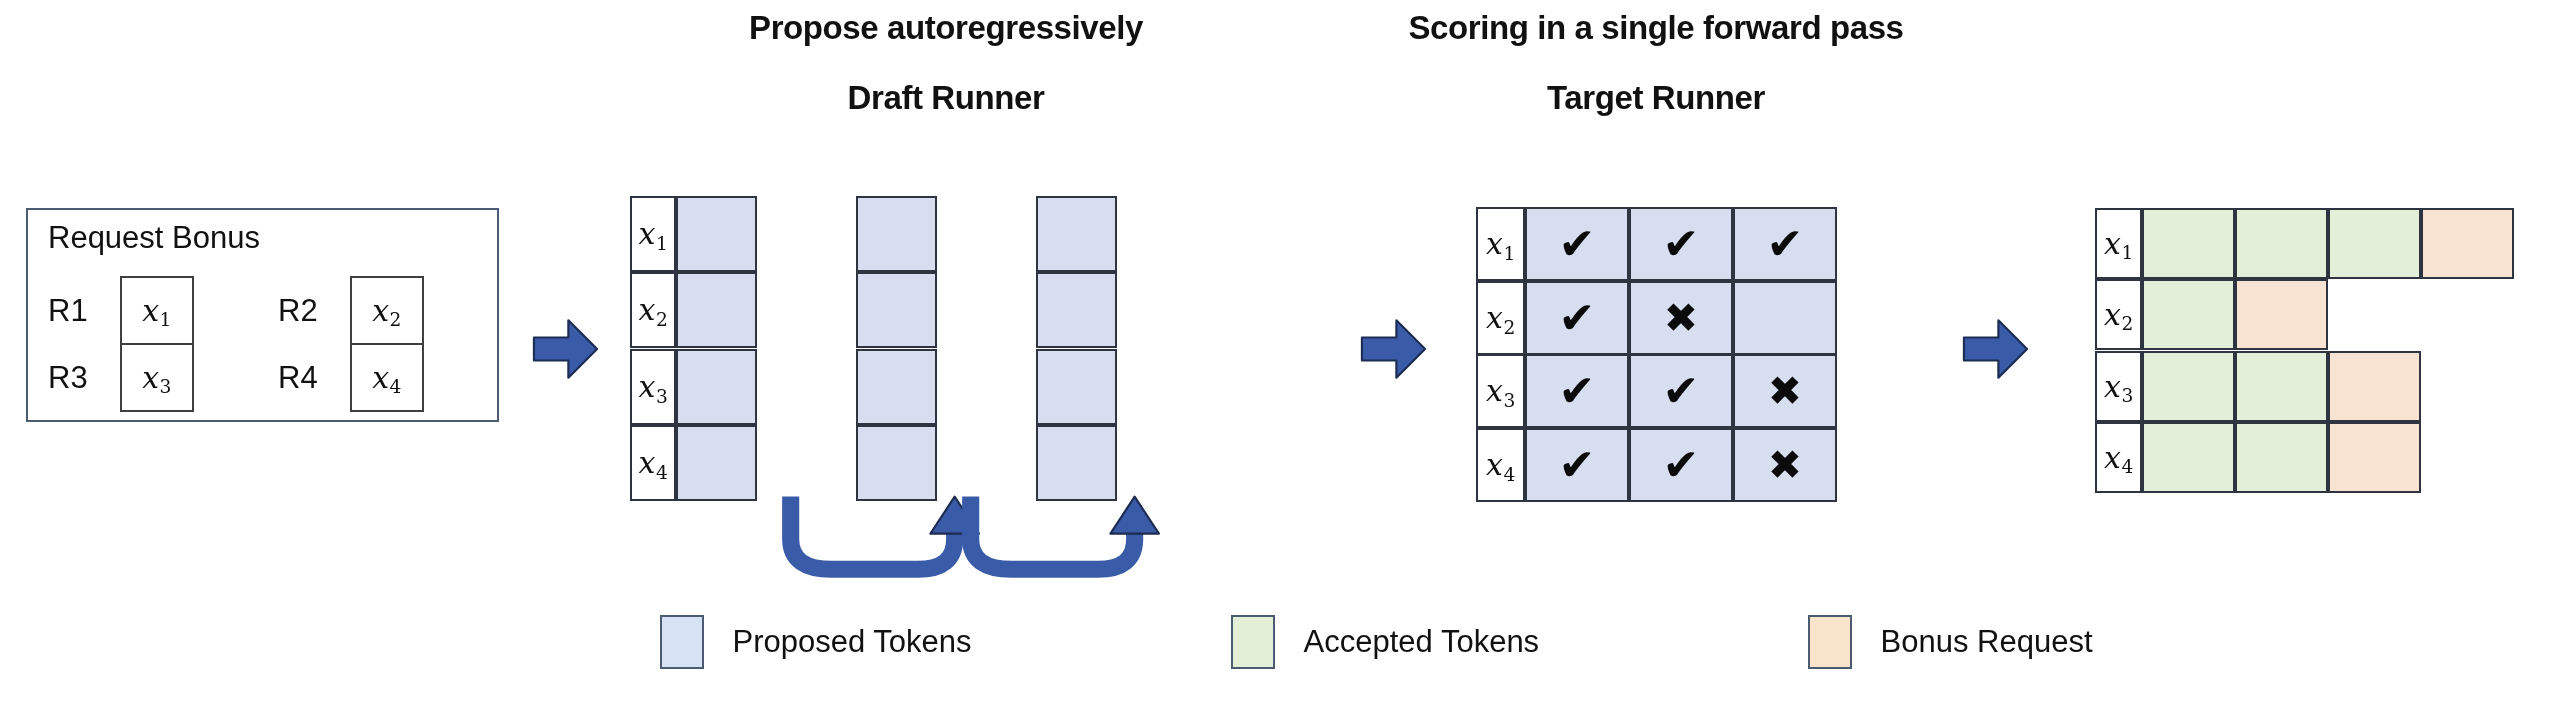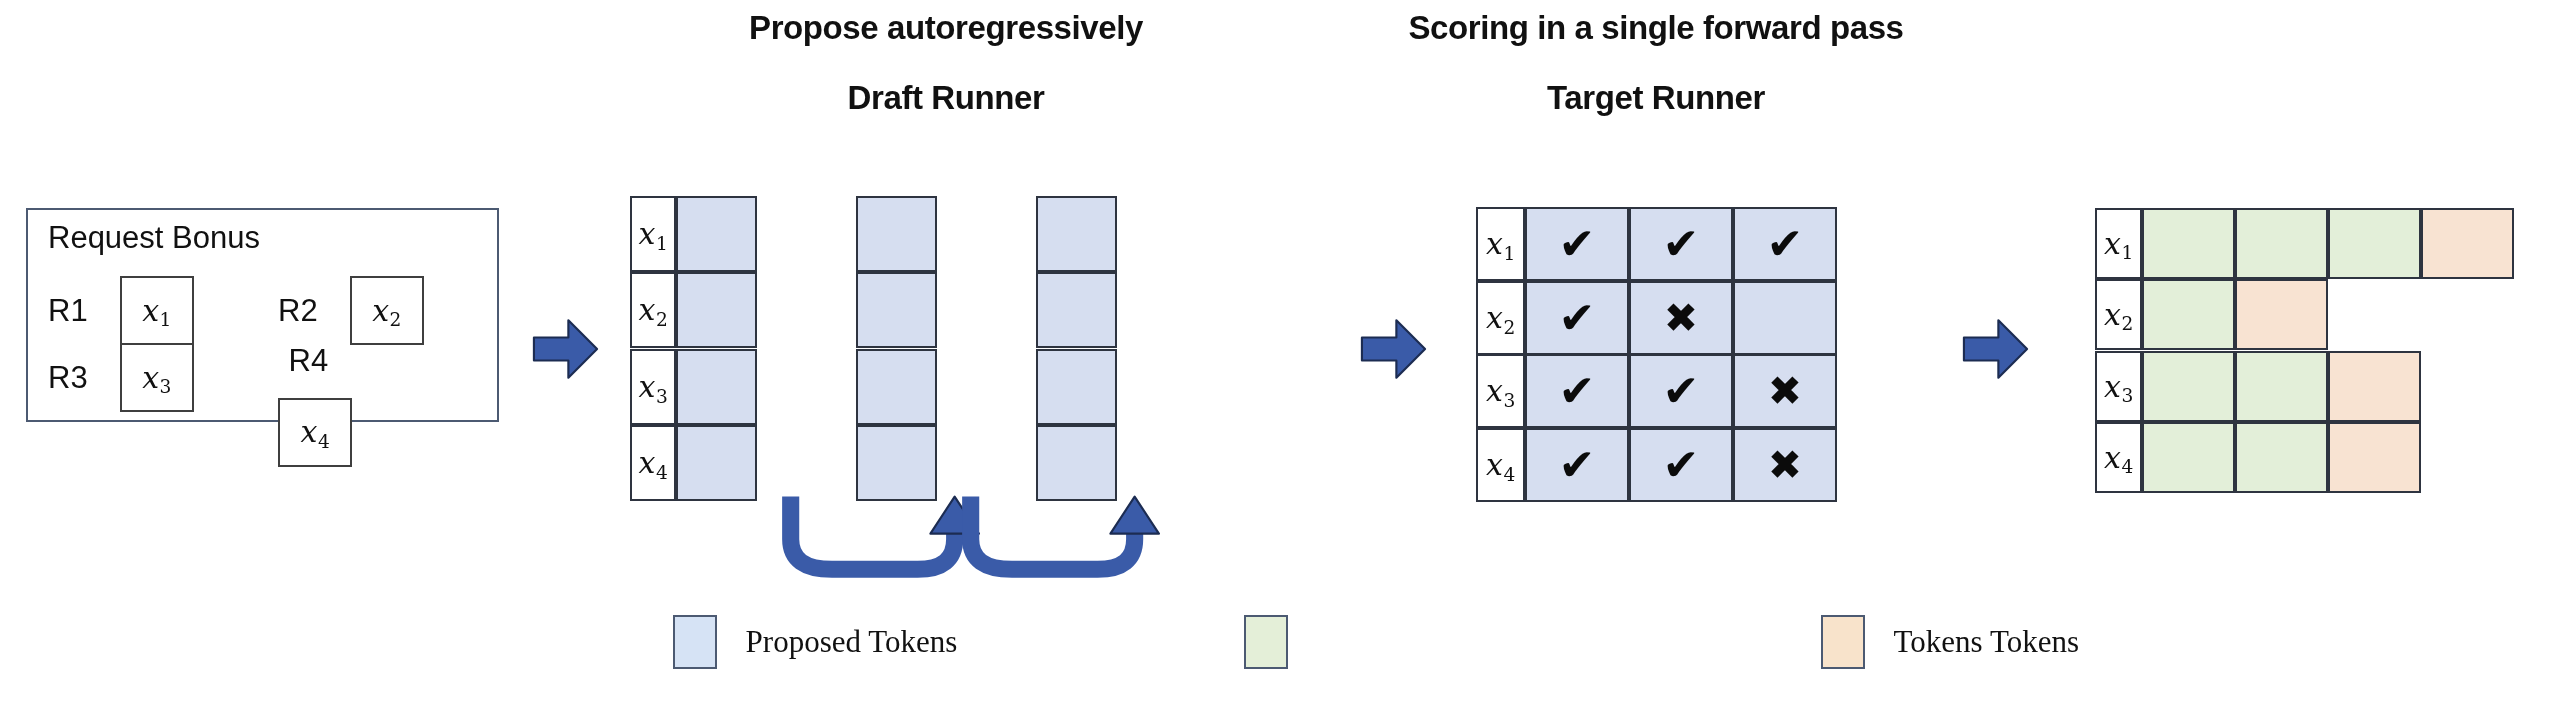--- a/index.html
+++ b/index.html
@@ -120,25 +120,24 @@
     color: #0b0b0b;
   }
   .mark.cross { font-size: 41px; }
 
   
   .loop-arrow { position: absolute; }
 
   
   #legend {
     position: absolute;
-    left: 16px;
+    left: 3px;
     top: 615px;
     width: 2120px;
     height: 69px;
-    font-family: Liberation Serif, serif;
   }
   .legend-item {
     position: absolute;
     display: flex;
     align-items: center;
     gap: 28.6px;
     top: 0;
   }
   .legend-swatch {
     width: 44px;
@@ -186,21 +185,21 @@
       </span>
     </div>
 
     <div class="req-row" style="left:20px; top:133px;justify-content:space-between;">
       <span class="req-label">R3</span>
       <span class="req-box">
         <span class="xlabel"><i>x</i><sub>3</sub></span>
       </span>
     </div>
 
-    <div class="req-row" style="left:250px; top:133px;flex-direction:column;">
+    <div class="req-row" style="left:250px; top:133px;">
       <span class="req-label">R4</span>
       <span class="req-box">
         <span class="xlabel"><i>x</i><sub>4</sub></span>
       </span>
     </div>
   </div>
 
   <svg class="block-arrow" style="left:531px; top:316px;" viewBox="0 0 96 92">
     <polygon points="4,30 52,30 52,6 92,46 52,86 52,62 4,62" fill="#3a5ba8" stroke="#1c2c52" stroke-width="3" stroke-linejoin="round"></polygon>
   </svg>
@@ -343,22 +342,23 @@
 
   <div id="legend">
 
     <div class="legend-item" style="left:657px;">
       <span class="legend-swatch blue"></span>
       <span class="legend-label">Proposed Tokens</span>
     </div>
 
     <div class="legend-item" style="left:1228px;">
       <span class="legend-swatch green"></span>
+      <span class="legend-label">Accepted Tokens</span>
     </div>
 
     <div class="legend-item" style="left:1805px;">
       <span class="legend-swatch peach"></span>
-      <span class="legend-label">Tokens Tokens</span>
+      <span class="legend-label">Bonus Request</span>
     </div>
   </div>
 
 </div>
 
 
 </body></html>

